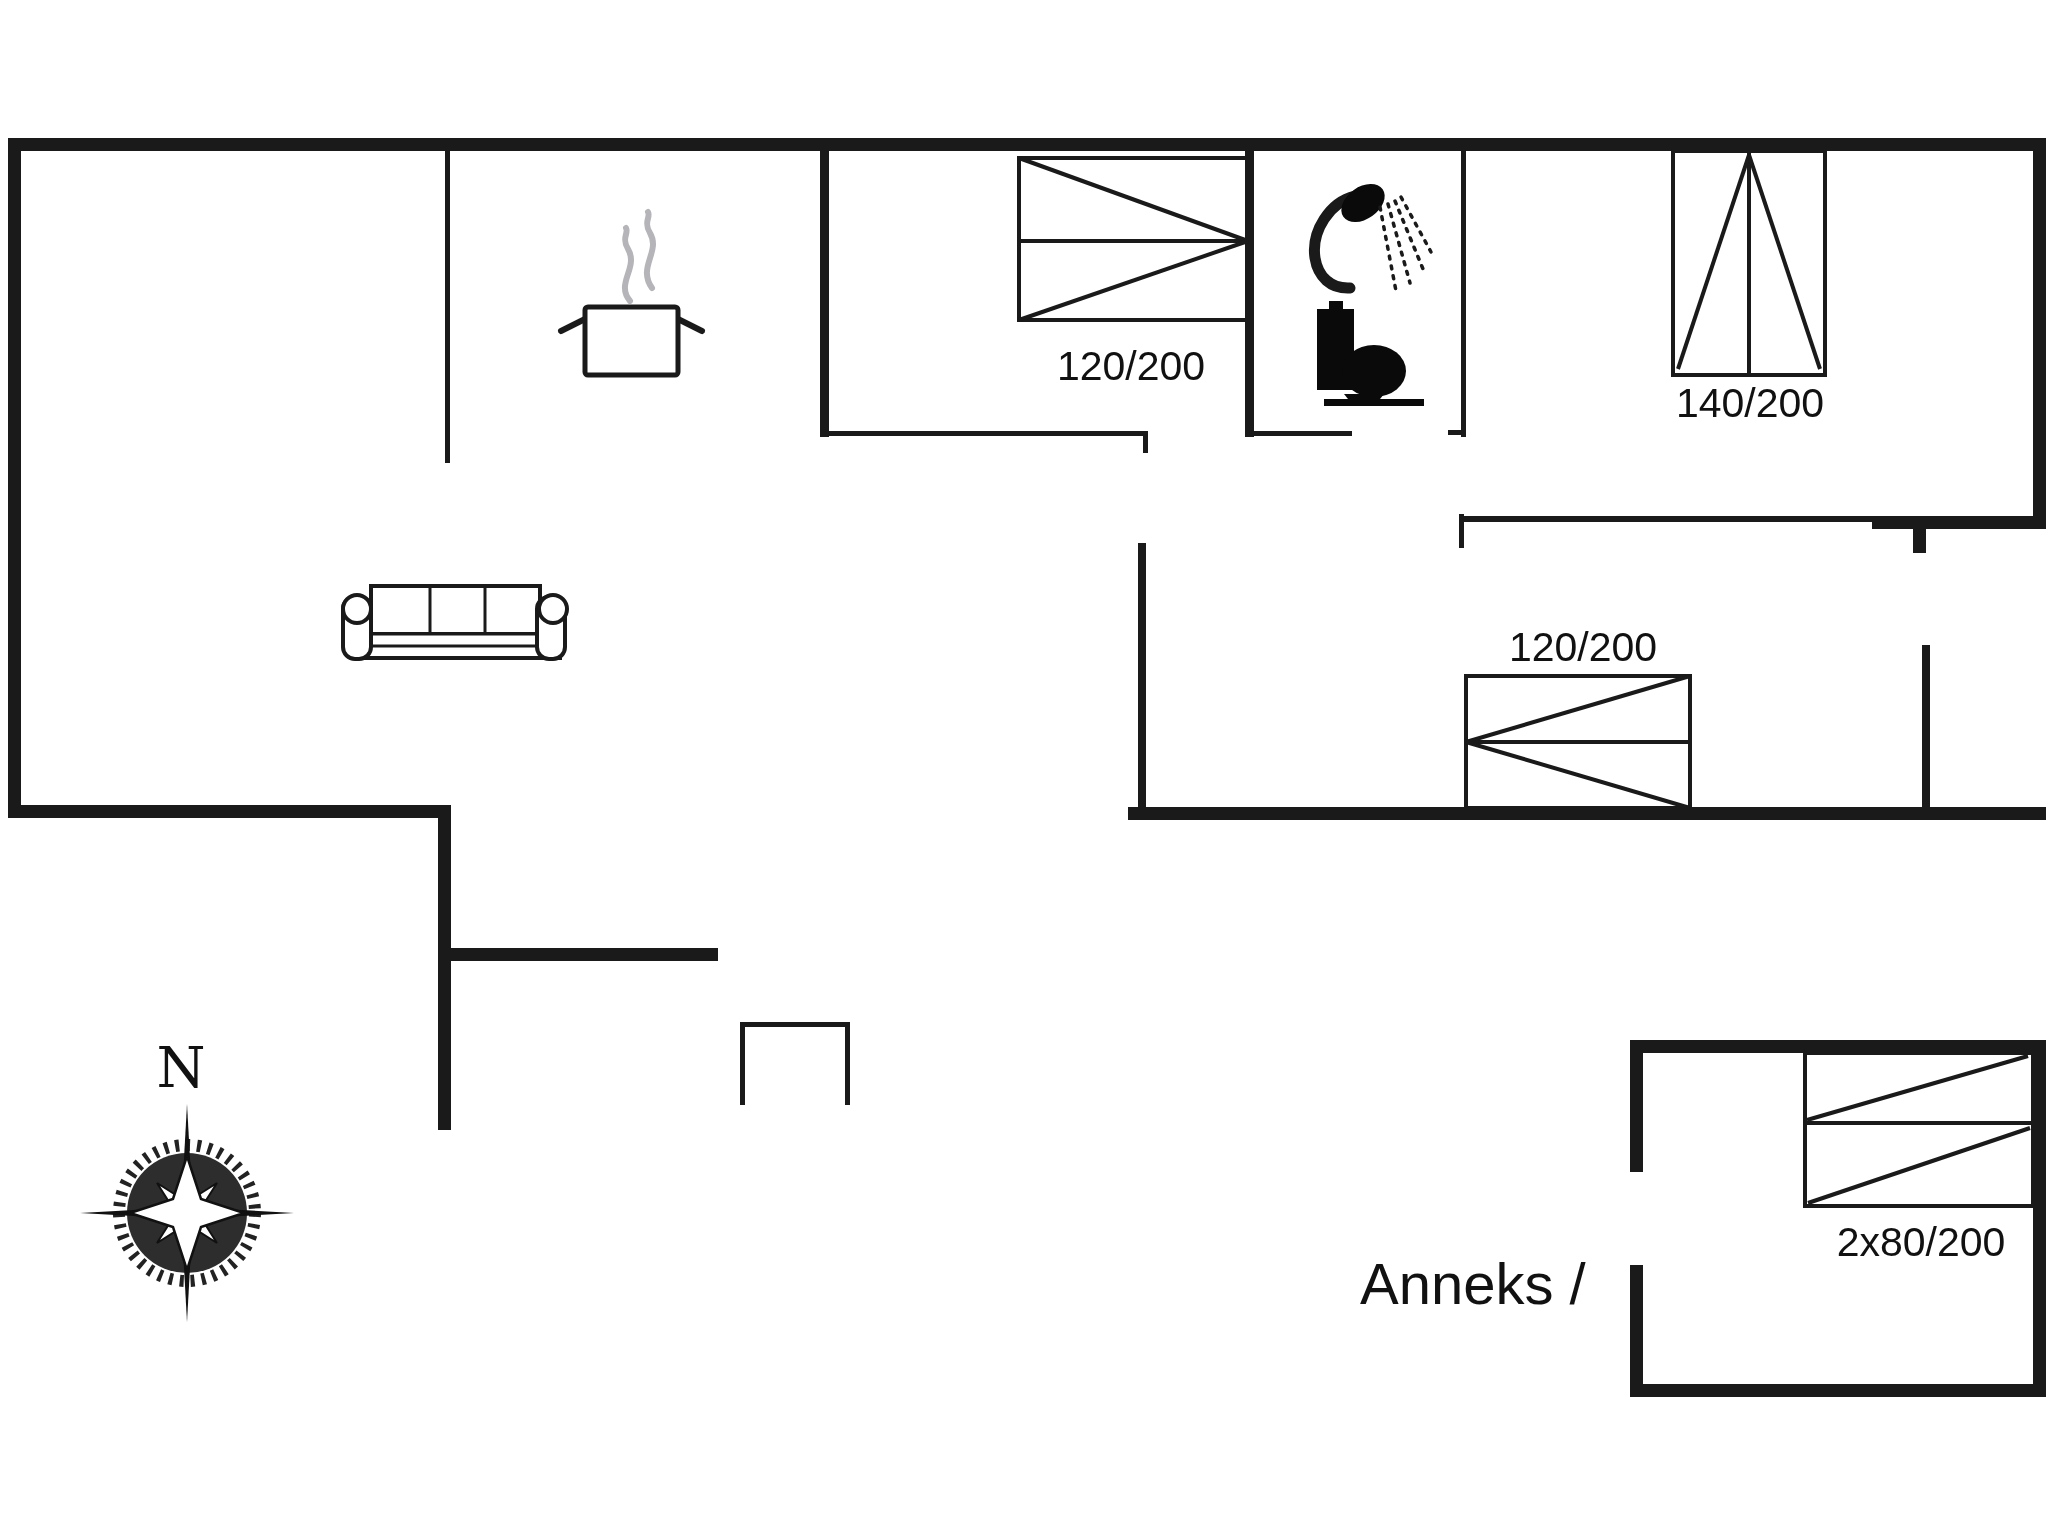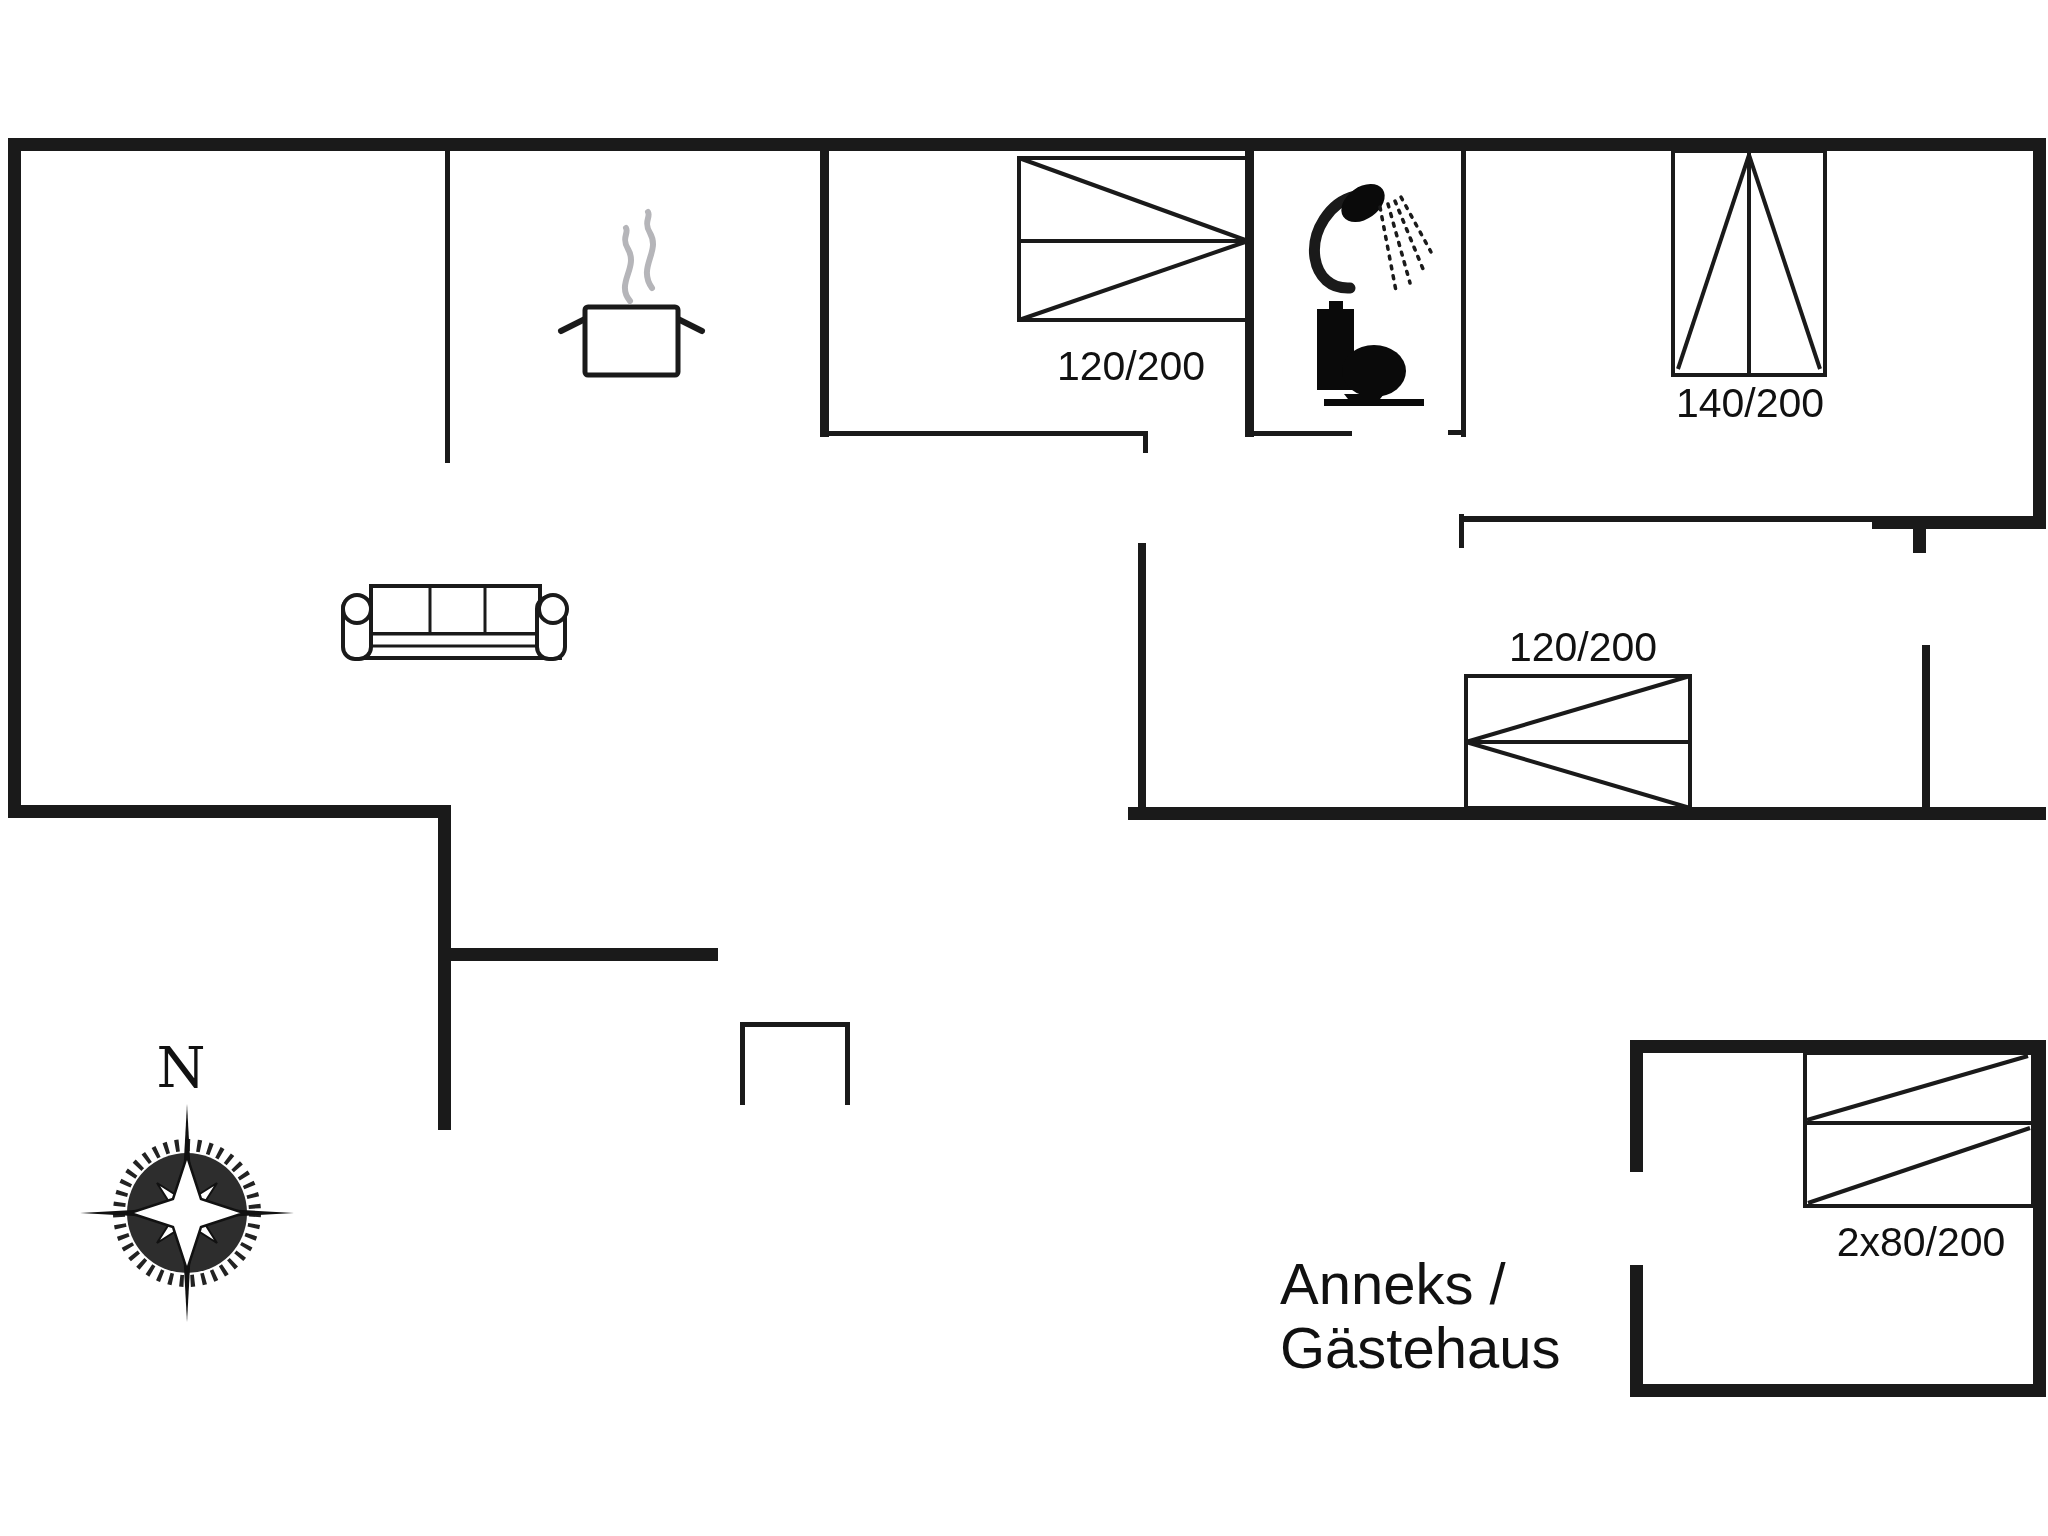--- a/index.html
+++ b/index.html
@@ -6,21 +6,21 @@
   body{
     width:2048px;height:1536px;position:relative;overflow:hidden;
     font-family:"Liberation Sans",sans-serif;
   }
   #plan{position:absolute;left:0;top:0;width:2048px;height:1536px;}
   .dim-label{
     font-family:"Liberation Sans",sans-serif;
     font-size:41px;fill:#111;text-anchor:middle;
   }
   .annex-caption{
-    position:absolute;left:1280px;top:1252px;
+    position:absolute;left:1360px;top:1252px;
     font-size:58px;line-height:64px;color:#111;
     font-family:"Liberation Sans",sans-serif;
     white-space:nowrap;
   }
   .north-label{
     position:absolute;left:181px;top:1067px;
     transform:translate(-50%,-50%);
     font-family:"DejaVu Serif","Liberation Serif",serif;
     font-size:56px;color:#111;
   }
@@ -133,16 +133,15 @@
       <polygon points="187,1156 201,1199 244,1213 201,1227 187,1270 173,1227 130,1213 173,1199" fill="#ffffff" stroke="#111111" stroke-width="2.5"></polygon>
     </g>
   <text class="dim-label" x="1131" y="380">120/200</text>
   <text class="dim-label" x="1750" y="417">140/200</text>
   <text class="dim-label" x="1583" y="661">120/200</text>
   <text class="dim-label" x="1921" y="1256">2x80/200</text>
 </svg>
 
 <div class="annex-caption">
   <div>Anneks /</div>
-  <div>Gästehaus</div>
 </div>
 
 <div class="north-label">N</div>
 
 </body></html>

